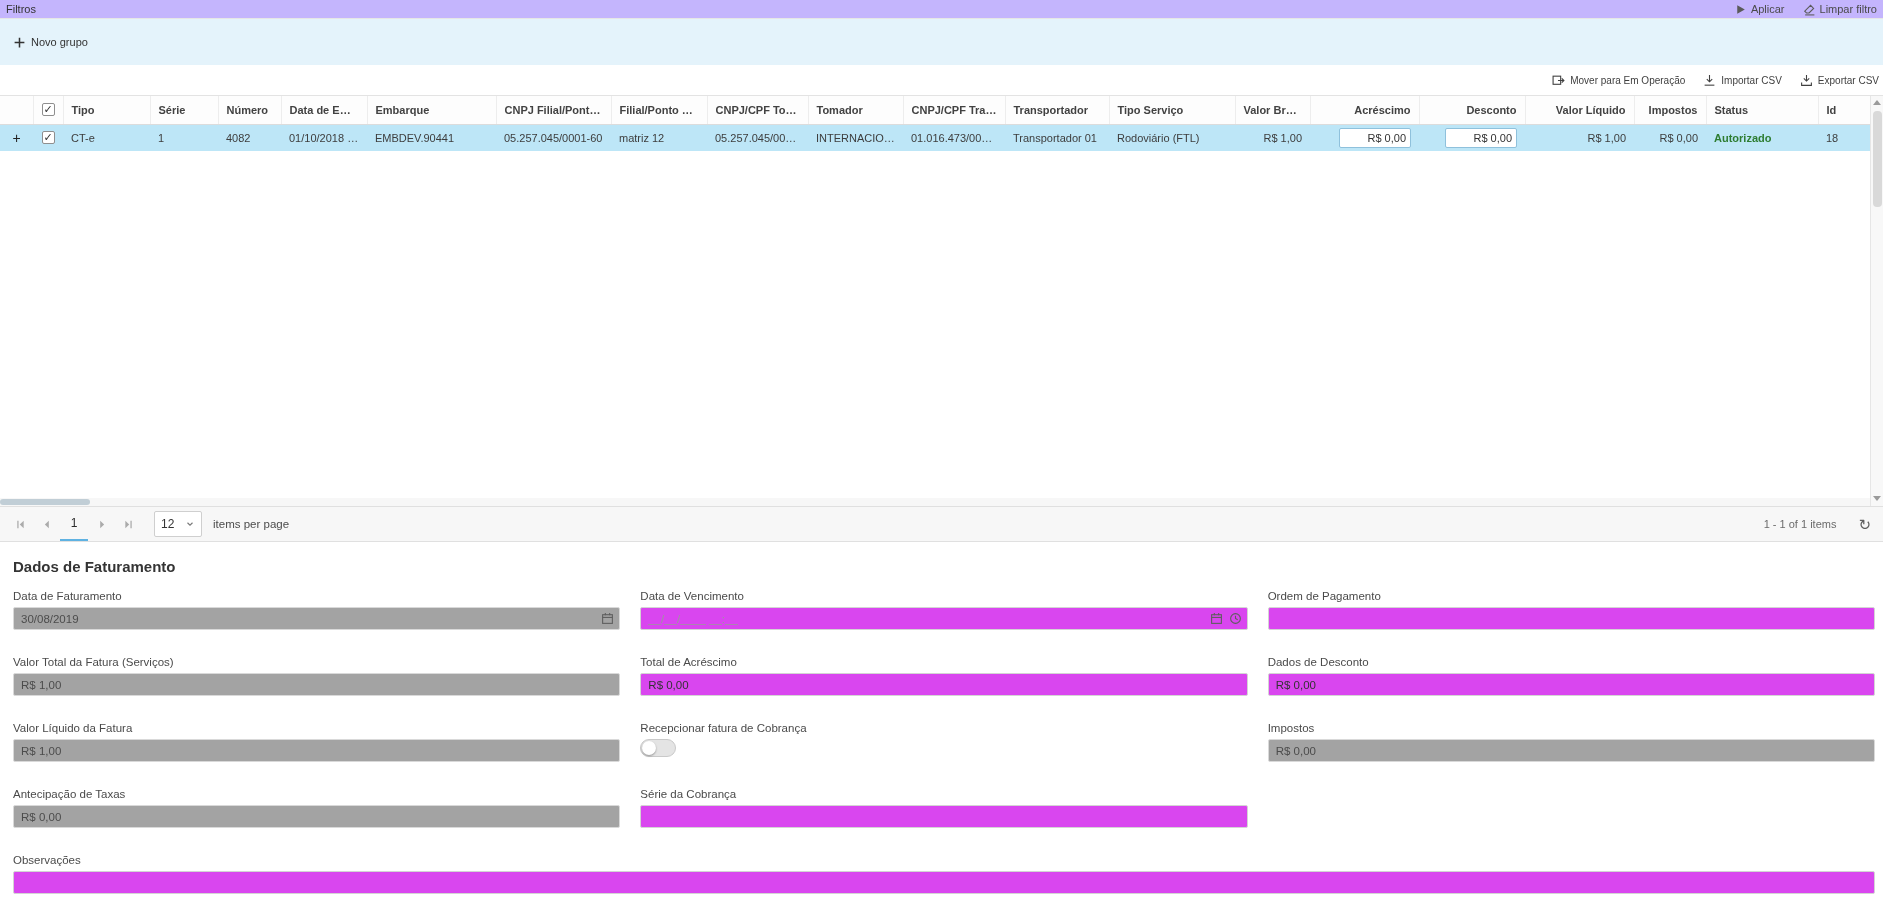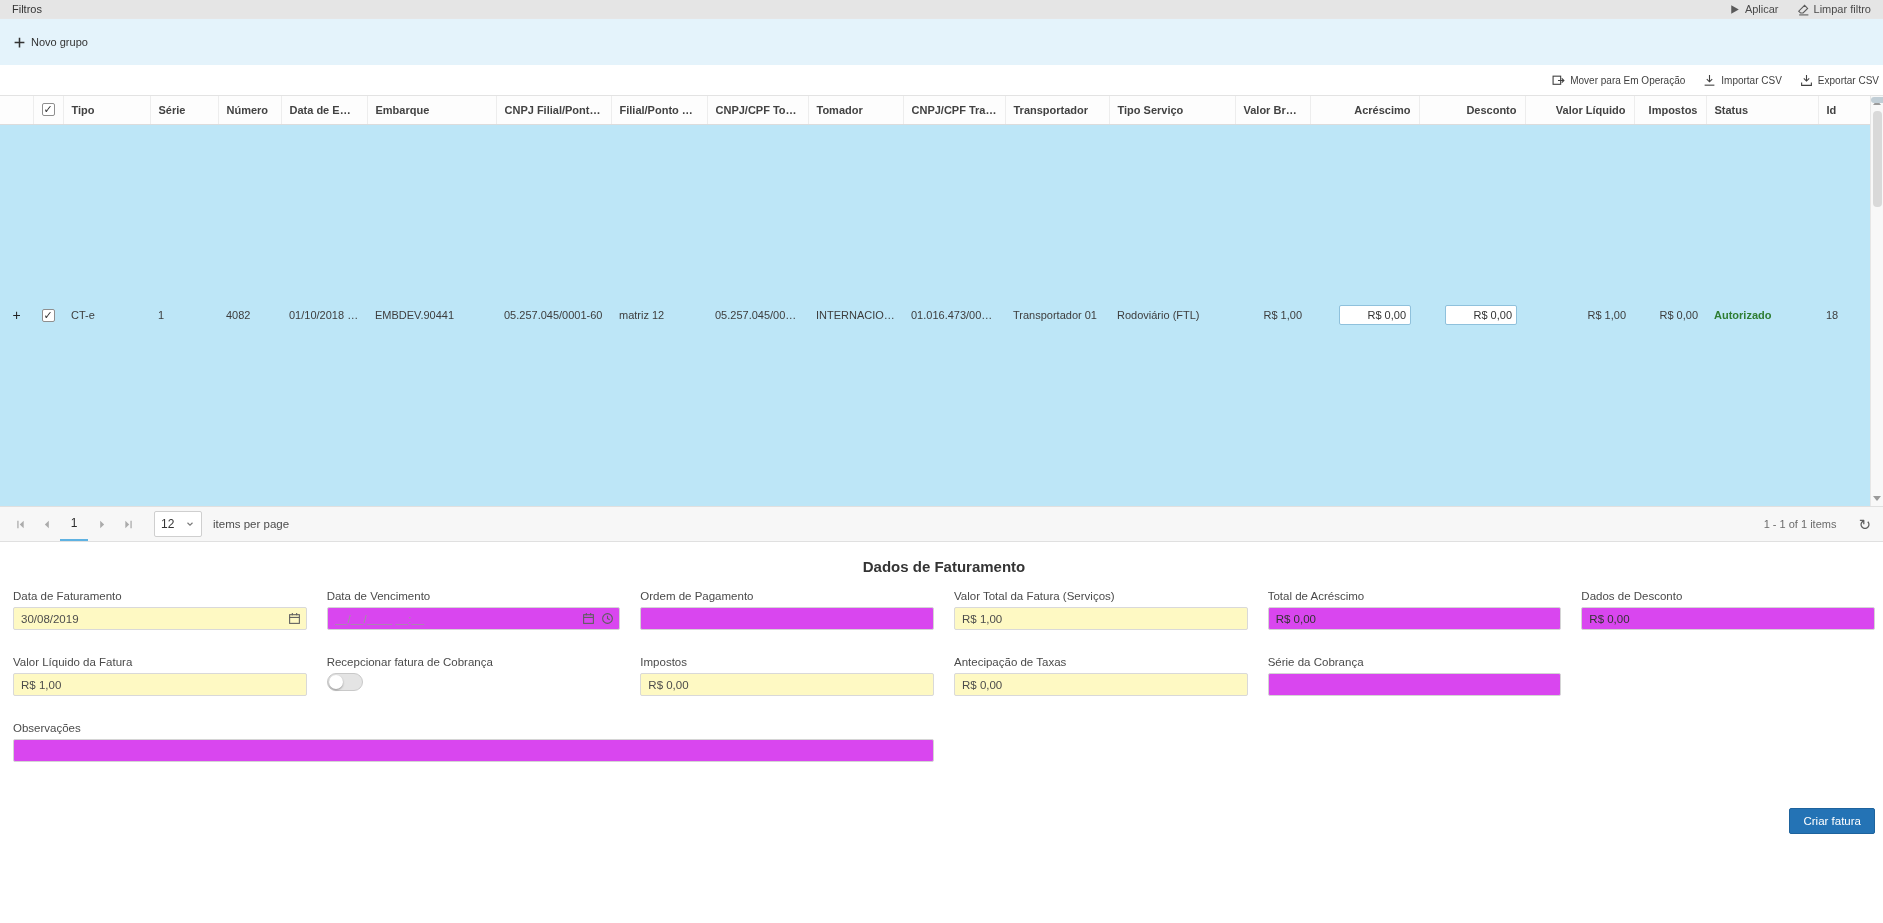--- a/index.html
+++ b/index.html
@@ -6,43 +6,43 @@
   html,body { width:1883px; height:923px; overflow:hidden; }
   body {
     font-family: "Liberation Sans", "DejaVu Sans", sans-serif;
     font-size: 12px; color: #424242; background: #fff;
   }
   .icon { display:inline-block; width:13px; height:13px; vertical-align:middle; flex:0 0 auto; }
   .icon svg { width:100%; height:100%; display:block; }
 
   
   .filter-bar {
-    height:19px; background:#e5e5e5; border-bottom:1px solid #e6e6e6;
-    display:flex; align-items:center; padding:0 12px;
+    height:19px; background:#c4b5fd; border-bottom:1px solid #e6e6e6;
+    display:flex; align-items:center; padding:0 6px;
   }
   .filter-bar-title { font-size:11px; color:#333; }
   .filter-actions { margin-left:auto; display:flex; align-items:center; gap:18px; }
   .filter-action { display:flex; align-items:center; gap:4px; font-size:11px; color:#4a4a4a; cursor:pointer; }
 
   
   .filter-panel {
     height:46px; background:#e4f3fb; display:flex; padding:0 13px;
   }
   .new-group-btn { display:flex; align-items:center; gap:5px; font-size:11px; color:#333; cursor:pointer; }
 
   
   .grid-toolbar {
     height:30px; display:flex; align-items:center; justify-content:flex-end;
     gap:18px; padding:0 4px 0 10px; background:#fff;
   }
   .toolbar-btn { display:flex; align-items:center; gap:5px; font-size:10px; color:#3f3f3f; cursor:pointer; white-space:nowrap; }
 
   
   .grid-wrap { height:411px; border-top:1px solid #e3e3e3; display:flex; }
-  .grid-main { width:1870px; display:flex; }
+  .grid-main { width:1870px; display:flex; flex-direction:column; }
   table { border-collapse:collapse; table-layout:fixed; width:1870px; }
   thead th {
     height:28px; background:#fdfdfd; border-bottom:1px solid #dcdcdc; border-right:1px solid #ededed;
     font-weight:700; font-size:11px; color:#424242; text-align:left; padding:0 8px;
     overflow:hidden; white-space:nowrap; text-overflow:ellipsis;
   }
   thead th.num { text-align:right; }
   tbody td {
     height:27px; font-size:11px; color:#3d3d3d; padding:0 8px;
     overflow:hidden; white-space:nowrap; text-overflow:ellipsis;
@@ -86,31 +86,31 @@
     margin-left:12px; width:48px; height:26px; border:1px solid #cfcfcf; border-radius:2px; background:#fff;
     display:flex; align-items:center; justify-content:space-between; padding:0 6px; color:#333; cursor:pointer;
   }
   .page-size .icon { width:10px; height:10px; color:#777; }
   .items-label { margin-left:9px; font-size:11.5px; color:#4c4c4c; }
   .pager-range { margin-left:auto; font-size:11px; color:#6b6b6b; }
   .refresh-btn { margin-left:20px; font-size:15px; color:#5f5f5f; cursor:pointer; line-height:1; }
 
   
   .billing { padding:16px 8px 0 13px; }
-  .billing-title { font-size:15px; font-weight:700; color:#343434; margin-bottom:15px;text-align:center; }
-  .form-grid { display:grid; grid-template-columns:repeat(6,1fr); column-gap:20px; }
+  .billing-title { font-size:15px; font-weight:700; color:#343434; margin-bottom:15px; }
+  .form-grid { display:grid; grid-template-columns:repeat(3,1fr); column-gap:20px; }
   .field { margin-bottom:26px; }
   .field-label { display:block; font-size:11.5px; color:#4a4a4a; margin-bottom:5px; }
   .input-wrap { position:relative; }
   .text-input {
     width:100%; height:23px; border:1px solid #d4d4d4; border-radius:2px; background:#d946ef;
     font-family:inherit; font-size:11.5px; color:#333; padding:0 7px; outline:none;
   }
   .text-input::placeholder { color:#9a9a9a; }
-  .text-input.readonly { background:#fef9c3; border-color:#d9d9d9; color:#4c4c4c; }
+  .text-input.readonly { background:#a3a3a3; border-color:#d9d9d9; color:#4c4c4c; }
   .text-input.pad-1 { padding-right:24px; }
   .text-input.pad-2 { padding-right:40px; }
   .field-icons { position:absolute; right:6px; top:0; height:23px; display:flex; align-items:center; gap:6px; color:#5e5e5e; }
   .field-icons .icon { width:13px; height:13px; cursor:pointer; }
   .span3 { grid-column:1 / span 3; }
   .toggle {
     width:36px; height:18px; border-radius:10px; background:#e4e4e4; border:1px solid #c9c9c9;
     position:relative; margin-top:3px; cursor:pointer;
   }
   .toggle-knob {

